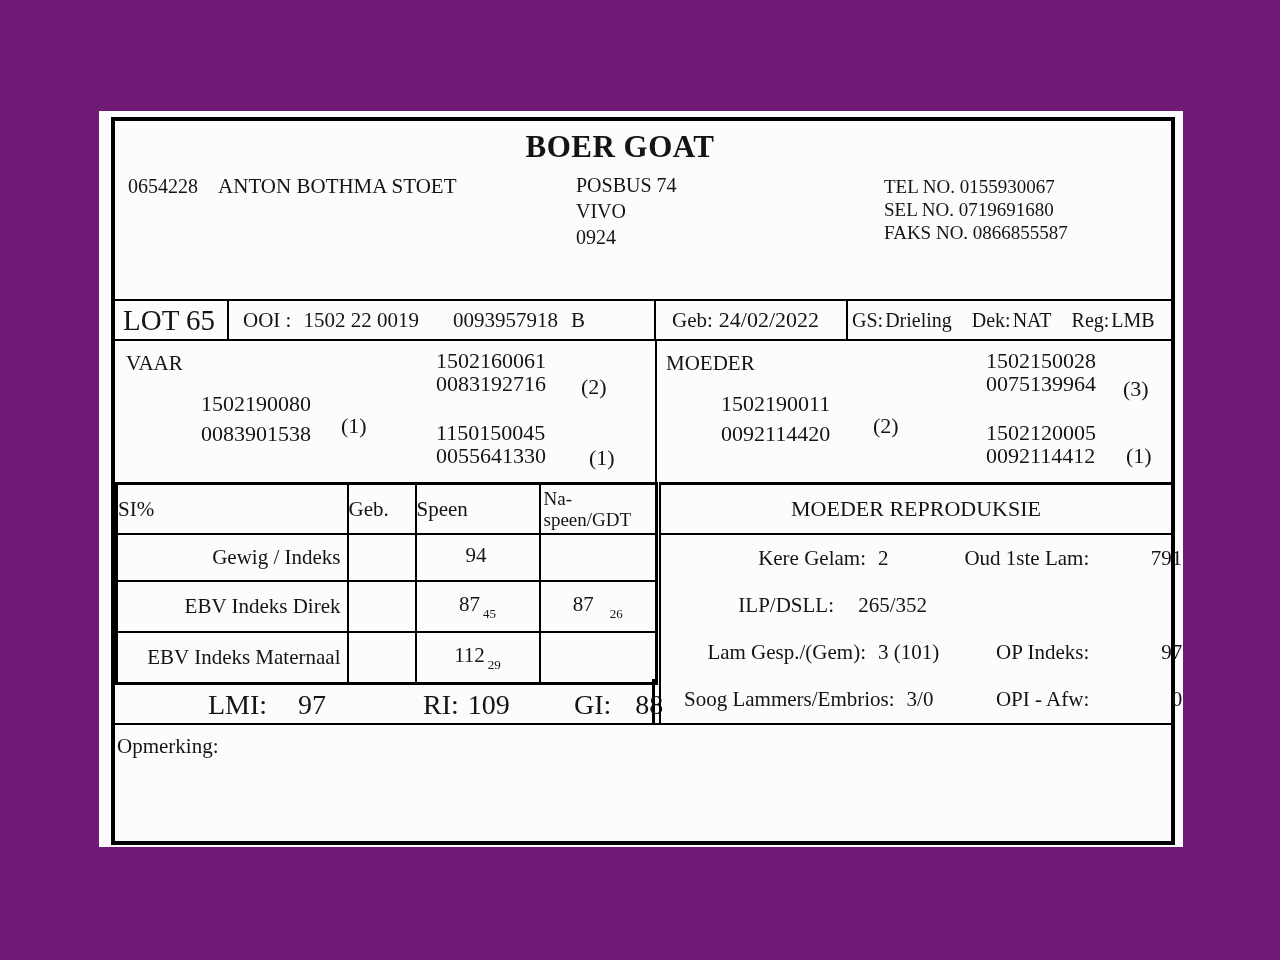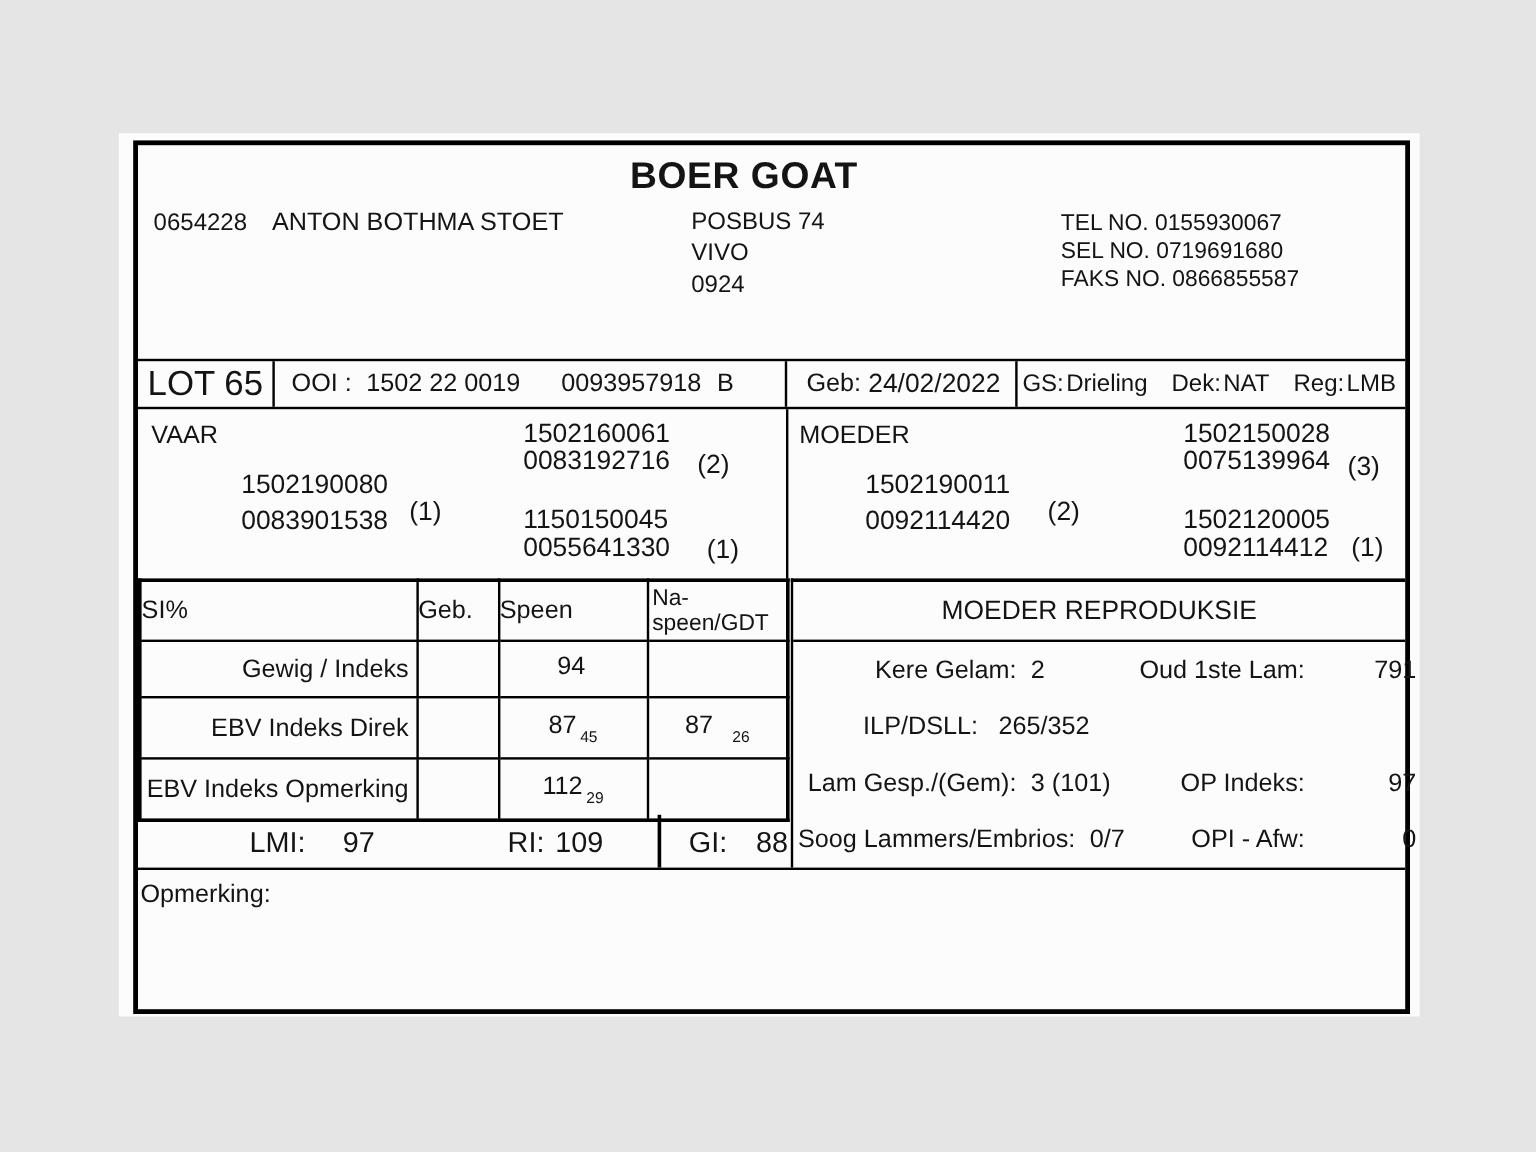--- a/index.html
+++ b/index.html
@@ -1,18 +1,18 @@
 <!DOCTYPE html>
 <html><head>
 <meta charset="utf-8">
 <style>
   html,body{margin:0;padding:0}
   .stage{
-    position:relative;width:1280px;height:960px;background:#e5e5e5;
-    font-family:Liberation Sans, sans-serif;color:#141414;overflow:hidden;
+    position:relative;width:1280px;height:960px;background:#701a75;
+    font-family:Liberation Serif, serif;color:#141414;overflow:hidden;
   }
   .page{position:absolute;left:99px;top:111px;width:1084px;height:736px;background:#fcfcfc}
   .frame{position:absolute;left:12px;top:6px;width:1056px;height:720px;border:4px solid #000}
 
   
   .doc-title{position:absolute;left:0;top:8px;width:1010px;text-align:center;
     font-size:31px;font-weight:bold;letter-spacing:.5px}
   .breeder{position:absolute;left:13px;top:53px;font-size:21px}
   .breeder .member{margin-right:16px;font-size:20px}
   .address{position:absolute;left:461px;top:51px;font-size:20px;line-height:26px}
@@ -49,35 +49,35 @@
   .si-table .hrow td{font-size:21px;height:48px}
   .si-table td.nasp-h{font-size:19px;line-height:21px;text-align:left;padding-left:3px}
   .si-table .drow td{height:45px;font-size:21px}
   .si-table .drow.tall td{height:49px}
   .si-table td.rlabel{text-align:right;padding-right:6px}
   .si-table td.num{text-align:center}
   .sub{font-size:13px;vertical-align:-7px;margin-left:3px}
   .sub.wide{margin-left:16px}
 
   
-  .lmi-row{position:absolute;left:0;top:558px;width:436px;height:44px;box-sizing:border-box;
-    border-right:3px solid #000;font-size:24px}
+  .lmi-row{position:absolute;left:0;top:558px;width:540px;height:44px;box-sizing:border-box;
+    border-right:3px solid #000;font-size:28px}
   .idx{position:absolute;top:10px;white-space:nowrap}
   .idx .iv{display:inline-block}
   .idx.i1{left:93px}.idx.i1 .iv{margin-left:31px}
   .idx.i2{left:308px}.idx.i2 .iv{margin-left:9px}
   .idx.i3{left:459px}.idx.i3 .iv{margin-left:24px}
 
   
   .repro-box{position:absolute;left:544px;top:361px;width:512px;height:241px;box-sizing:border-box;
     border-left:2px solid #000;border-top:3px solid #000}
   .repro-title{height:48px;border-bottom:2px solid #000;display:flex;align-items:center;
     justify-content:center;font-size:22px}
   .repro-rows{display:grid;grid-template-rows:repeat(4,1fr);height:188px}
-  .rp-row{display:flex;justify-content:space-between;align-items:center;padding:0 4px;
+  .rp-row{display:flex;justify-content:space-between;align-items:center;padding:0 23px;
     font-size:21px;white-space:nowrap}
   .rp-left{display:flex;align-items:baseline}
   .rp-l1{display:inline-block;min-width:182px;text-align:right}
   .rp-v1{margin-left:12px}
   .rp-right{display:flex;align-items:baseline}
   .rp-l2{display:inline-block;min-width:150px;text-align:right}
   .rp-v2{display:inline-block;min-width:93px;text-align:right}
 
   
   .bottom-line{position:absolute;left:0;top:602px;width:1056px;height:2px;background:#000}
@@ -189,21 +189,21 @@
           <td class="num"><span>94</span><span class="sub"></span></td>
           <td class="num"><span></span><span class="sub"></span></td>
         </tr>
         <tr class="drow tall">
           <td class="rlabel">EBV Indeks Direk</td>
           <td class="num"></td>
           <td class="num"><span>87</span><span class="sub">45</span></td>
           <td class="num"><span>87</span><span class="sub wide">26</span></td>
         </tr>
         <tr class="drow tall">
-          <td class="rlabel">EBV Indeks Opmerking</td>
+          <td class="rlabel">EBV Indeks Maternaal</td>
           <td class="num"></td>
           <td class="num"><span>112</span><span class="sub">29</span></td>
           <td class="num"><span></span><span class="sub"></span></td>
         </tr>
       </tbody>
         </table>
 
       <div class="lmi-row">
         <span class="idx i1"><span>LMI:</span><span class="iv">97</span></span>
         <span class="idx i2"><span>RI:</span><span class="iv">109</span></span>
@@ -235,21 +235,21 @@
                 <span class="rp-v1">3 (101)</span>
               </span>
             <span class="rp-right">
                 <span class="rp-l2">OP Indeks:</span>
                 <span class="rp-v2">97</span>
               </span>
           </div>
           <div class="rp-row">
             <span class="rp-left">
                 <span class="rp-l1">Soog Lammers/Embrios:</span>
-                <span class="rp-v1">0/7</span>
+                <span class="rp-v1">3/0</span>
               </span>
             <span class="rp-right">
                 <span class="rp-l2">OPI - Afw:</span>
                 <span class="rp-v2">0</span>
               </span>
           </div>
         </div>
       </div>
 
       <div class="bottom-line"></div>

